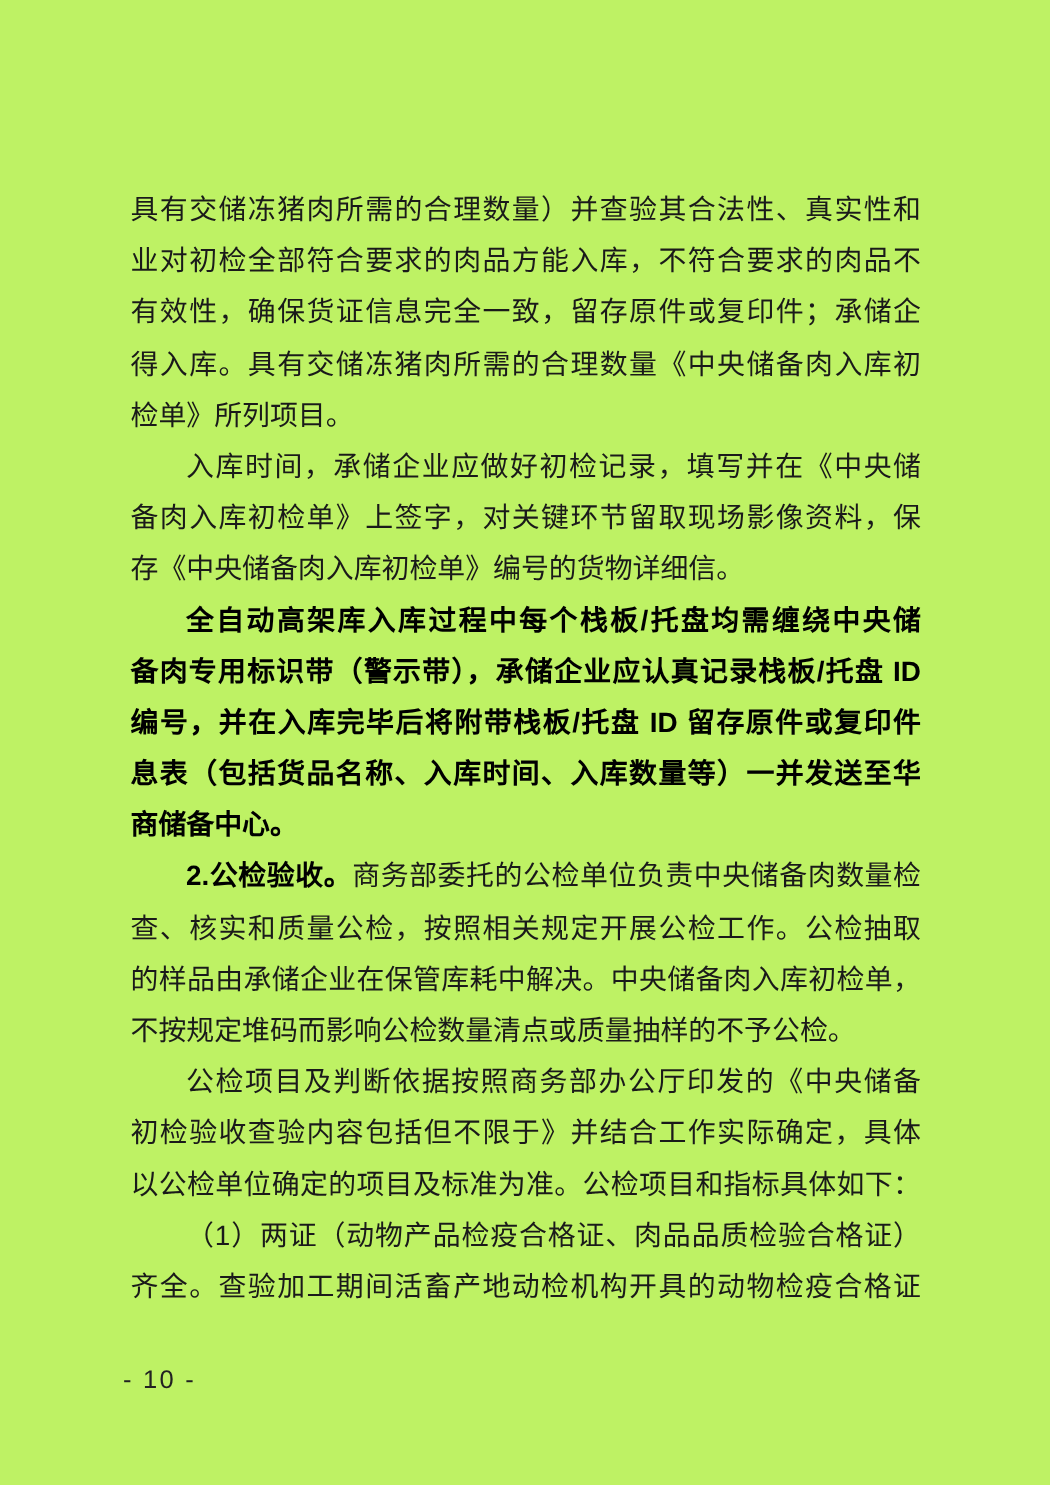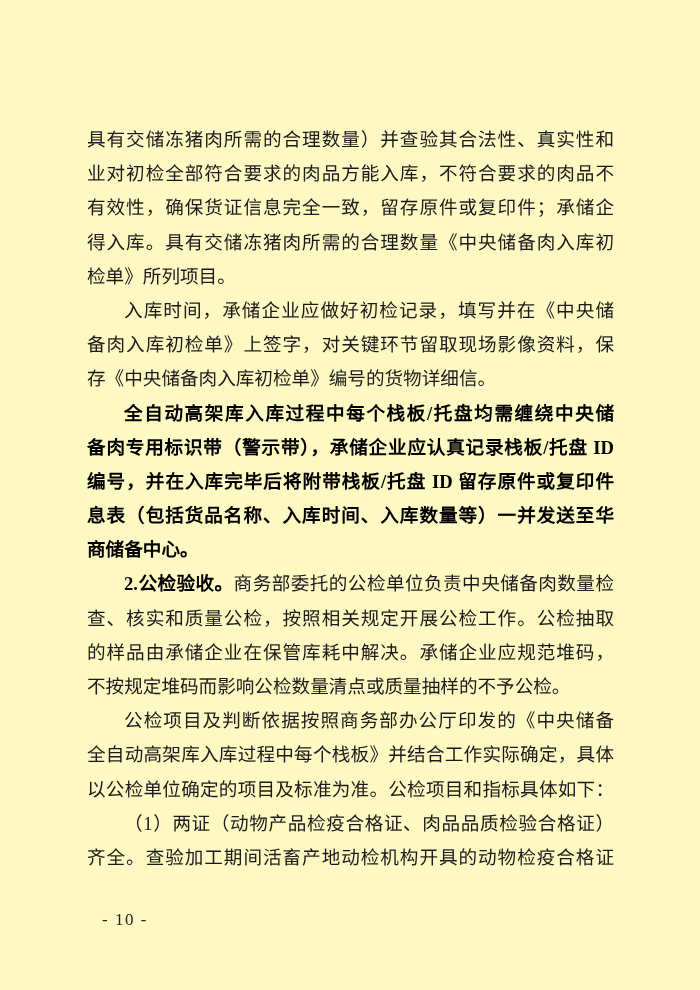--- a/index.html
+++ b/index.html
@@ -4,23 +4,23 @@
 <style>
   html, body {
     margin: 0;
     padding: 0;
     background: #ffffff;
   }
   .page {
     position: relative;
     width: 700px;
     height: 990px;
-    background: #fef9c3;
+    background: #bef264;
     overflow: hidden;
-    font-family: Liberation Serif, serif;
+    font-family: Liberation Sans, sans-serif;
     color: #1a1a1a;
   }
   .textblock {
     position: absolute;
     left: 87px;
     top: 123px;
     width: 527px;
   }
   .para {
     margin: 0;
@@ -41,21 +41,21 @@
   }
   .line.indent {
     text-indent: 37px;
   }
   .b {
     font-weight: bold;
     color: #000000;
   }
   .pagenum {
     position: absolute;
-    left: 102px;
+    left: 82px;
     top: 905px;
     font-size: 17px;
     line-height: 30px;
     letter-spacing: 1.5px;
     color: #222222;
   }
 </style>
 </head>
 <body>
 
@@ -76,26 +76,26 @@
       <div class="para">
         <div class="line full indent"><span class="b">全自动高架库入库过程中每个栈板/托盘均需缠绕中央储</span></div>
         <div class="line full"><span class="b">备肉专用标识带（警示带），承储企业应认真记录栈板/托盘 ID</span></div>
         <div class="line full"><span class="b">编号，并在入库完毕后将附带栈板/托盘 ID 留存原件或复印件</span></div>
         <div class="line full"><span class="b">息表（包括货品名称、入库时间、入库数量等）一并发送至华</span></div>
         <div class="line"><span class="b">商储备中心。</span></div>
       </div>
       <div class="para">
         <div class="line full indent"><span class="b">2.公检验收。</span><span>商务部委托的公检单位负责中央储备肉数量检</span></div>
         <div class="line full"><span>查、核实和质量公检，按照相关规定开展公检工作。公检抽取</span></div>
-        <div class="line full"><span>的样品由承储企业在保管库耗中解决。承储企业应规范堆码，</span></div>
+        <div class="line full"><span>的样品由承储企业在保管库耗中解决。中央储备肉入库初检单，</span></div>
         <div class="line"><span>不按规定堆码而影响公检数量清点或质量抽样的不予公检。</span></div>
       </div>
       <div class="para">
         <div class="line full indent"><span>公检项目及判断依据按照商务部办公厅印发的《中央储备</span></div>
-        <div class="line full"><span>全自动高架库入库过程中每个栈板》并结合工作实际确定，具体</span></div>
+        <div class="line full"><span>初检验收查验内容包括但不限于》并结合工作实际确定，具体</span></div>
         <div class="line full"><span>以公检单位确定的项目及标准为准。公检项目和指标具体如下：</span></div>
       </div>
       <div class="para">
         <div class="line full indent"><span>（1）两证（动物产品检疫合格证、肉品品质检验合格证）</span></div>
         <div class="line full"><span>齐全。查验加工期间活畜产地动检机构开具的动物检疫合格证</span></div>
       </div>
     </div>
   <div class="pagenum">- 10 -</div>
 </div>
 

